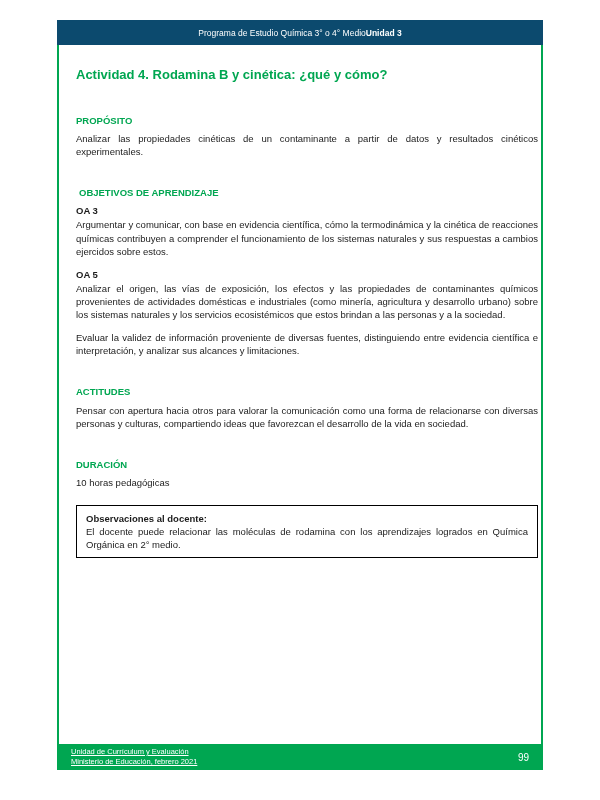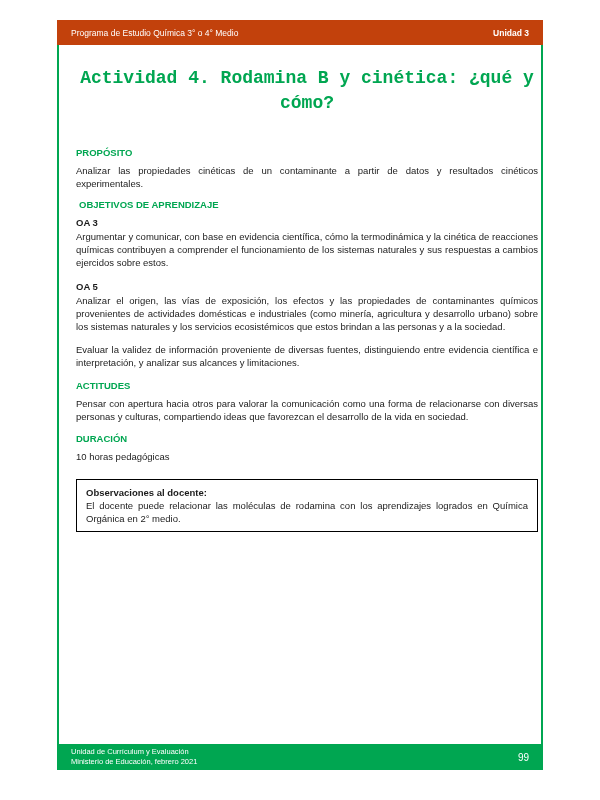--- a/index.html
+++ b/index.html
@@ -14,61 +14,60 @@
   .frame {
     position:absolute;
     left:57px; right:57px; top:20px; bottom:30px;
     border-left:2px solid #00A651;
     border-right:2px solid #00A651;
     pointer-events:none;
   }
   .header-bar {
     position:absolute;
     left:57px; right:57px; top:20px; height:25px;
-    background:#c2410c;
+    background:#0c4a6e;
     color:#ffffff;
-    display:flex; align-items:center; justify-content:space-between;
+    display:flex; align-items:center; justify-content:center;
     padding:0 14px;
     font-size:8.5px;
   }
   .header-bar .hl { font-weight:normal; }
   .header-bar .hr { font-weight:bold; }
   .footer-bar {
     position:absolute;
     left:57px; right:57px; bottom:30px; height:26px;
     background:#00A651;
     color:#ffffff;
     display:flex; align-items:center; justify-content:space-between;
     padding:0 14px;
     font-size:7.5px;
   }
-  .footer-left { line-height:1.35; }
+  .footer-left { line-height:1.35;text-decoration:underline; }
   .footer-page { font-size:10px; }
   .content {
     position:absolute;
     left:76px; right:62px; top:66px;
     color:#1c1c1c;
     font-size:9.5px;
     line-height:1.38;
     text-align:justify;
   }
   .doc-title {
     color:#00A651;
-    font-size:18px;
+    font-size:13px;
     font-weight:bold;
-    text-align:center;
+    text-align:left;
     margin-bottom:30px;
-    font-family:Liberation Mono, monospace;
   }
   .sec-heading {
     color:#00A651;
     font-weight:bold;
     font-size:9.5px;
     text-align:left;
-    margin-top:8px;
+    margin-top:28px;
     margin-bottom:5px;
   }
   .sec-heading.first { margin-top:0; }
   .sec-heading.big-gap { margin-top:32px; }
   .sec-heading.indented { padding-left:3px; }
   .oa-block { margin-bottom:10px; }
   .oa-label { font-weight:bold; margin-bottom:1px; text-align:left; }
   .note-box {
     border:1.5px solid #000000;
     padding:6px 9px;

